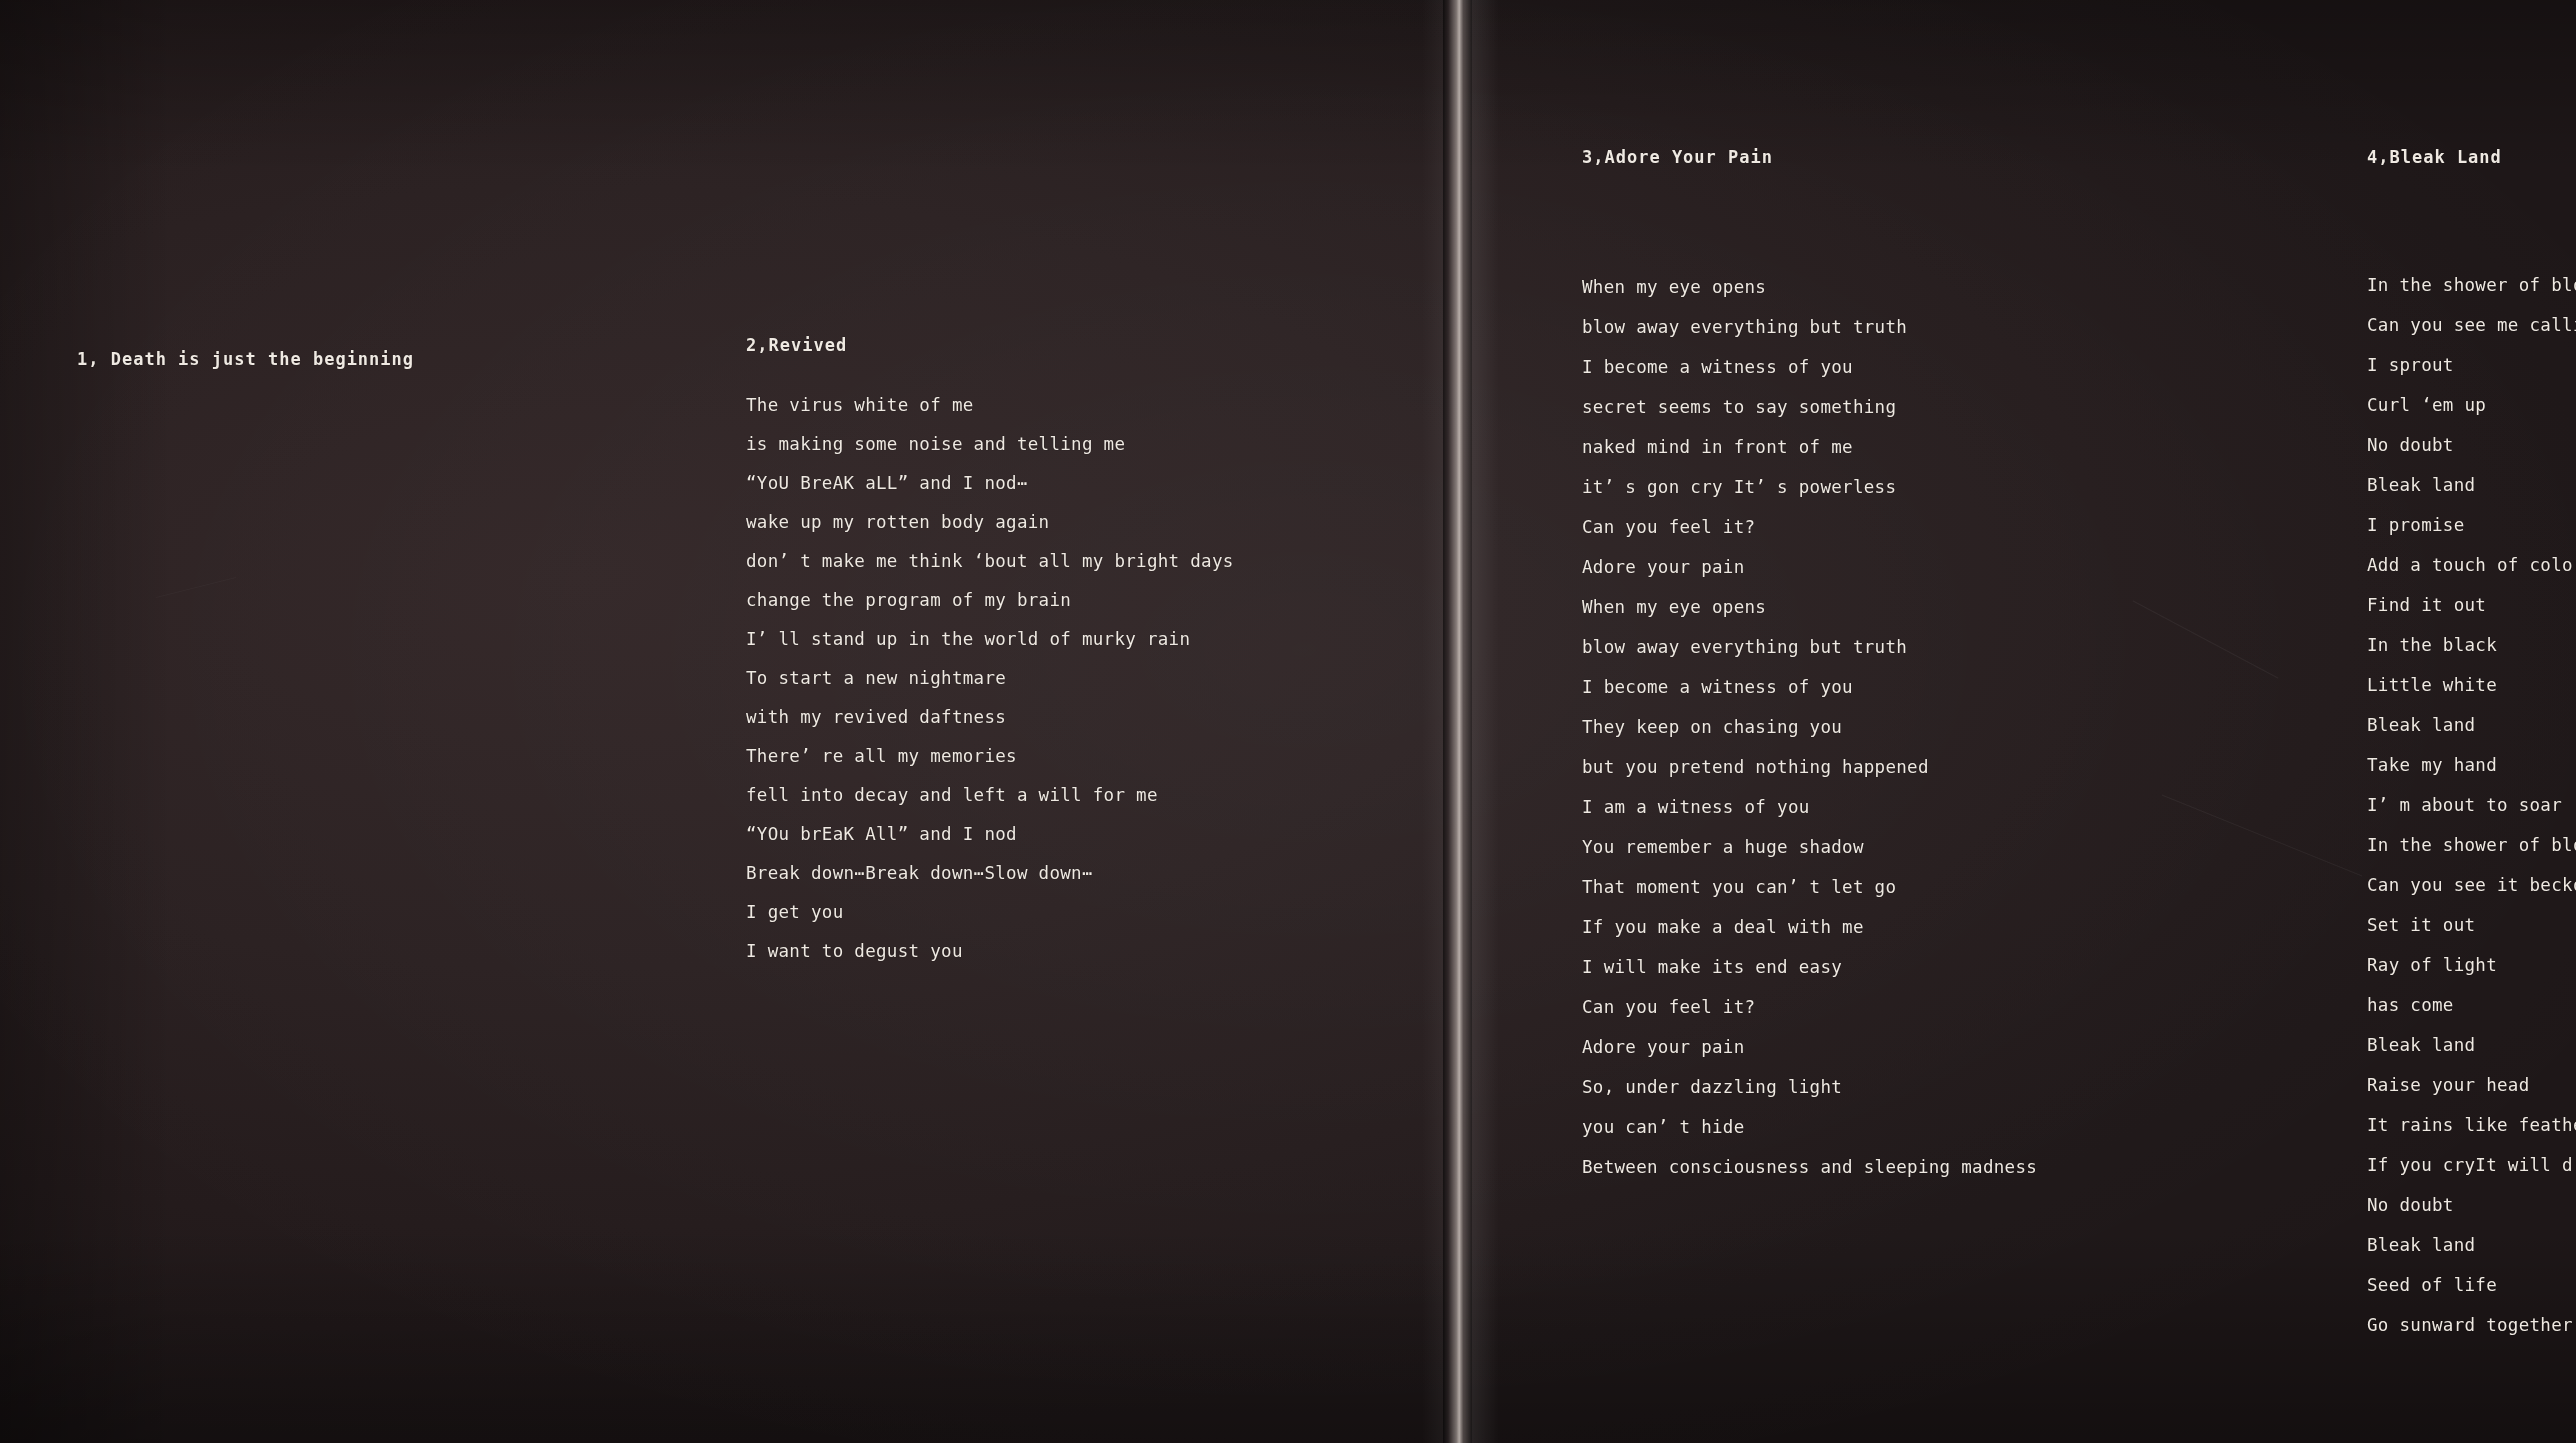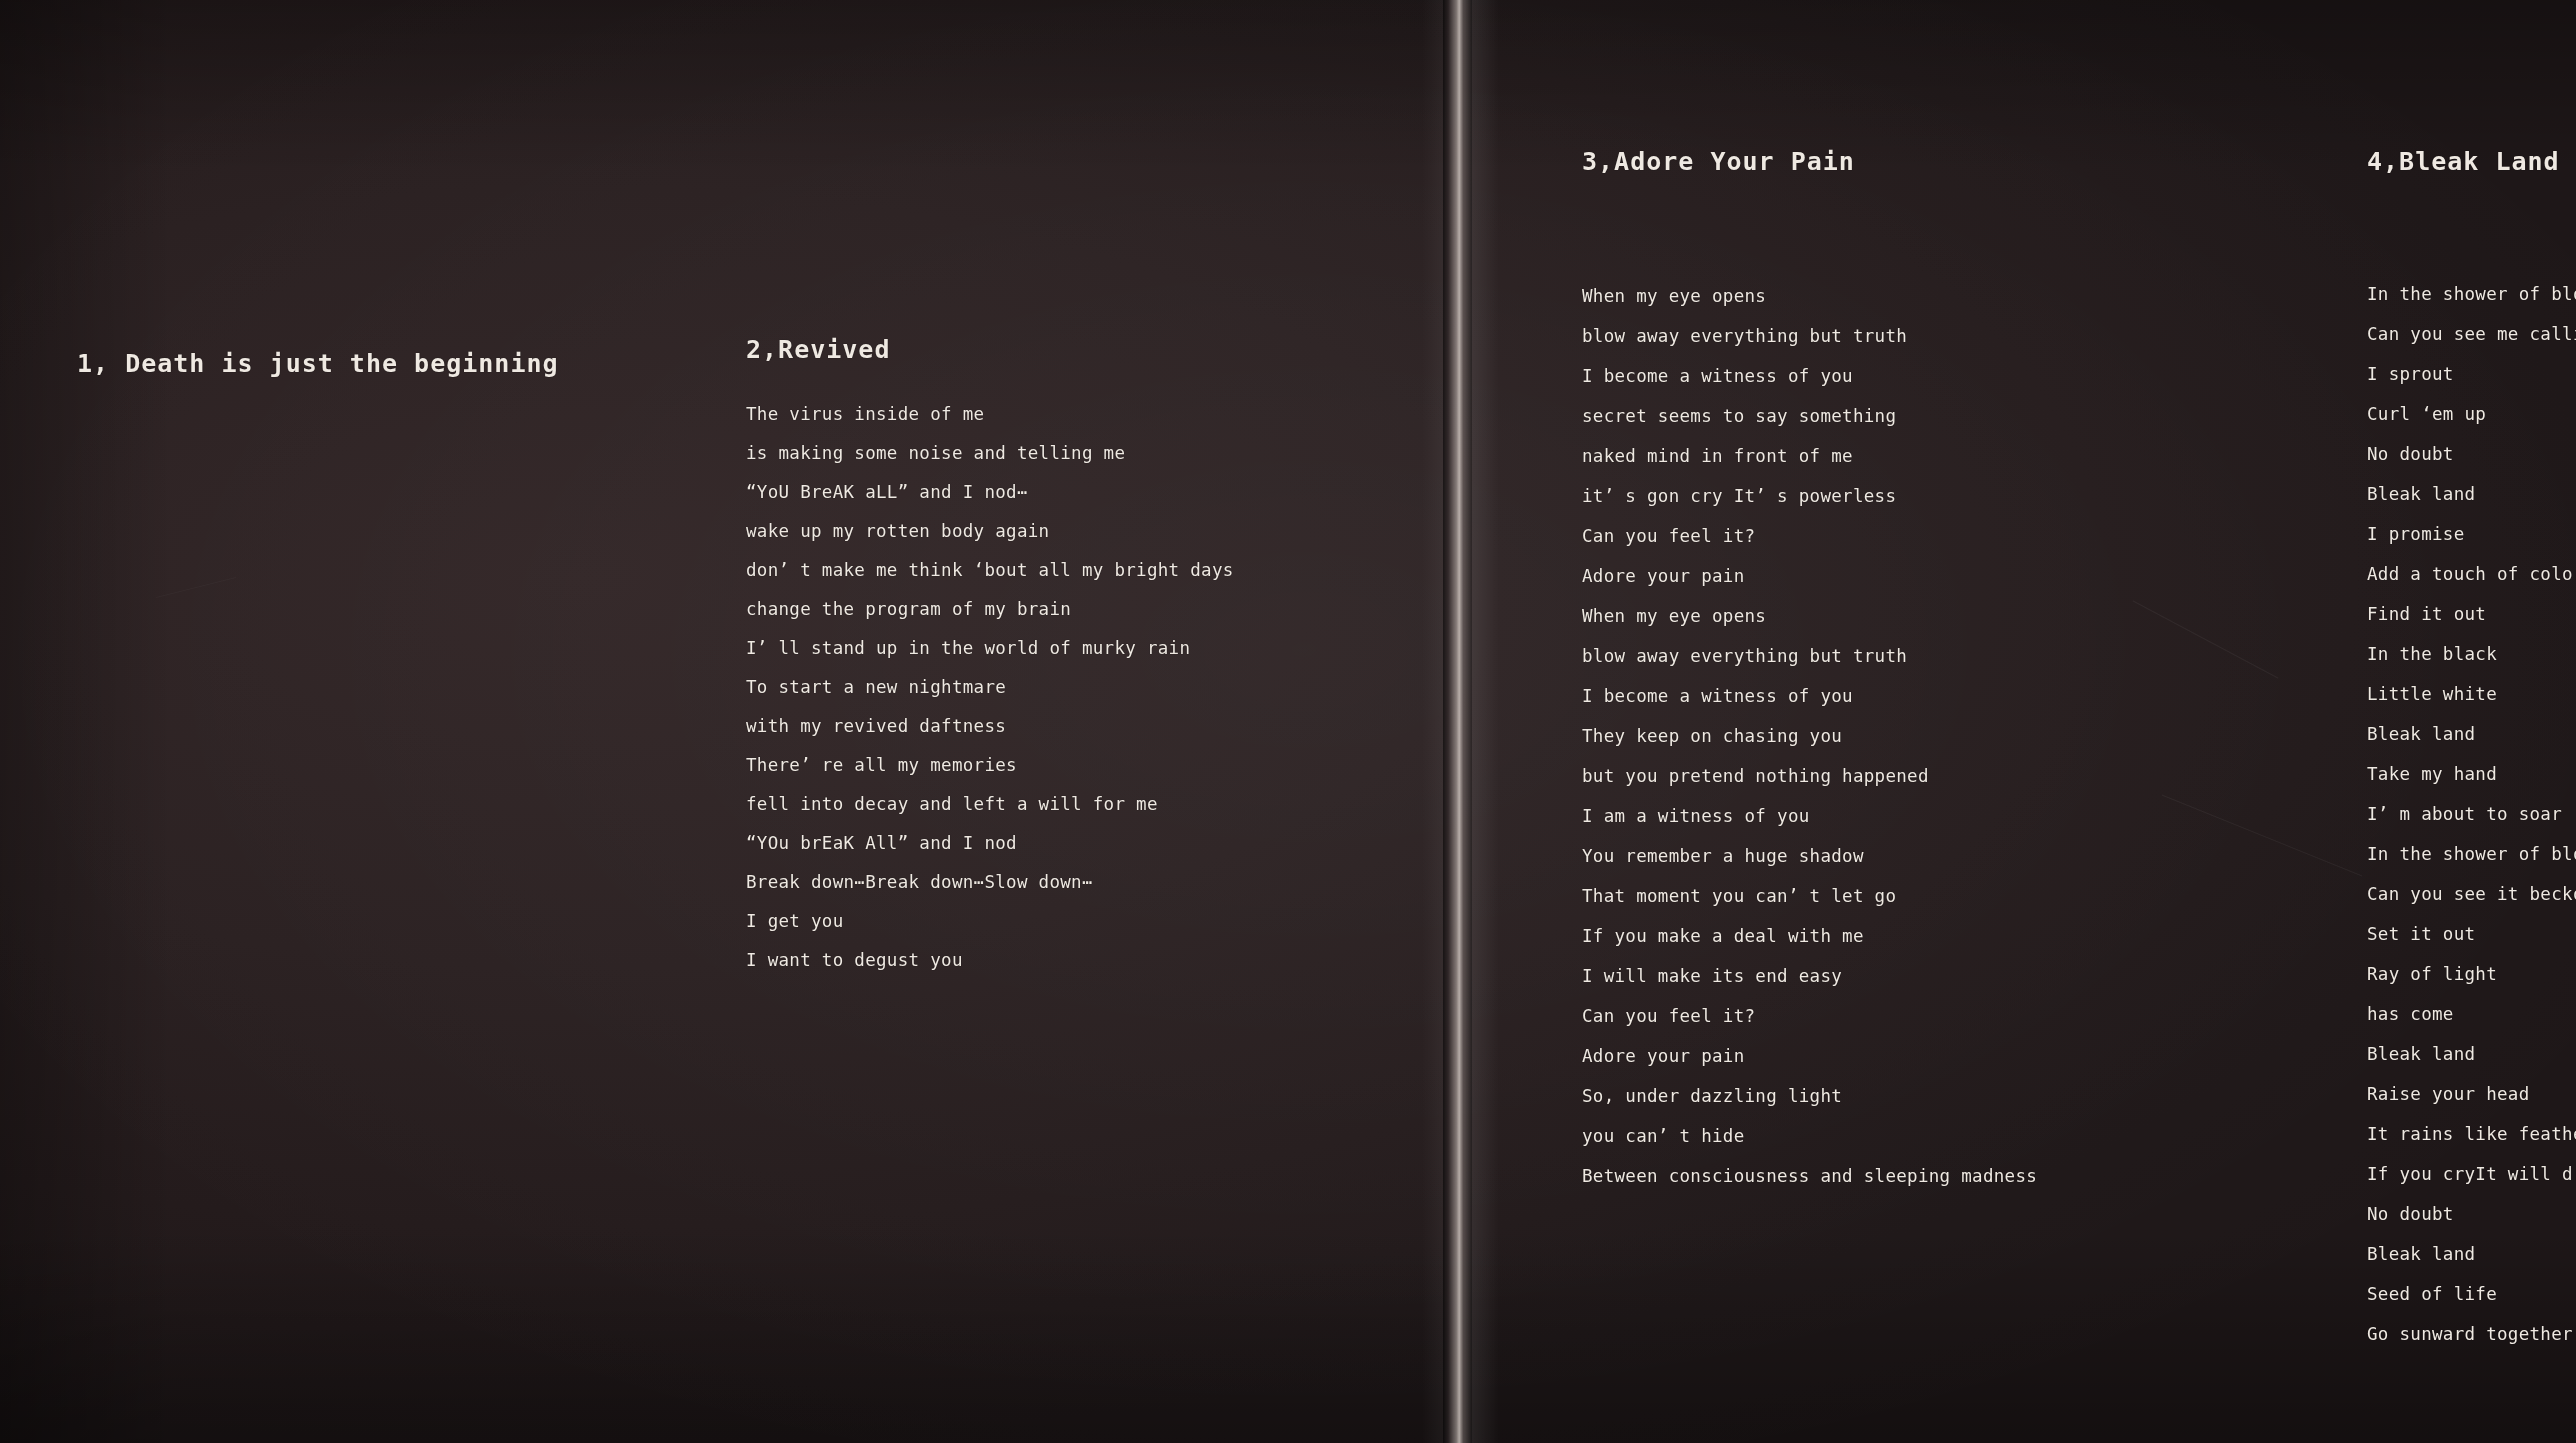--- a/index.html
+++ b/index.html
@@ -60,21 +60,21 @@
     position: absolute;
     background: rgba(255,255,255,0.05);
     pointer-events: none;
   }
 
   .col {
     position: absolute;
     color: #efe9e2;
   }
   .song-title {
-    font-size: 25px;
+    font-size: 17px;
     font-weight: bold;
     letter-spacing: 1px;
     white-space: nowrap;
     text-shadow: 0 0 1px rgba(0,0,0,0.8);
   }
   .lyrics {
     margin-top: 20.6px;
   }
   .lyric-line {
     font-size: 17.5px;
@@ -110,21 +110,21 @@
   <div class="scratch" style="left:155px; top:587px; width:82px; height:1px; transform: rotate(-14deg); opacity:.5;"></div>
 
   <div class="col" id="col-1">
     <div class="song-title">1, Death is just the beginning</div>
     <div class="lyrics"></div>
   </div>
 
   <div class="col" id="col-2">
     <div class="song-title">2,Revived</div>
     <div class="lyrics">
-      <div class="lyric-line">The virus inside of me</div>
+      <div class="lyric-line">The virus white of me</div>
       <div class="lyric-line">is making some noise and telling me</div>
       <div class="lyric-line"> “YoU BreAK aLL”  and I nod⋯</div>
       <div class="lyric-line">wake up my rotten body again</div>
       <div class="lyric-line">don’ t make me think  ‘bout all my bright days</div>
       <div class="lyric-line">change the program of my brain</div>
       <div class="lyric-line">I’ ll stand up in the world of murky rain</div>
       <div class="lyric-line">To start a new nightmare</div>
       <div class="lyric-line">with my revived daftness</div>
       <div class="lyric-line">There’ re all my memories</div>
       <div class="lyric-line">fell into decay and left a will for me</div>

